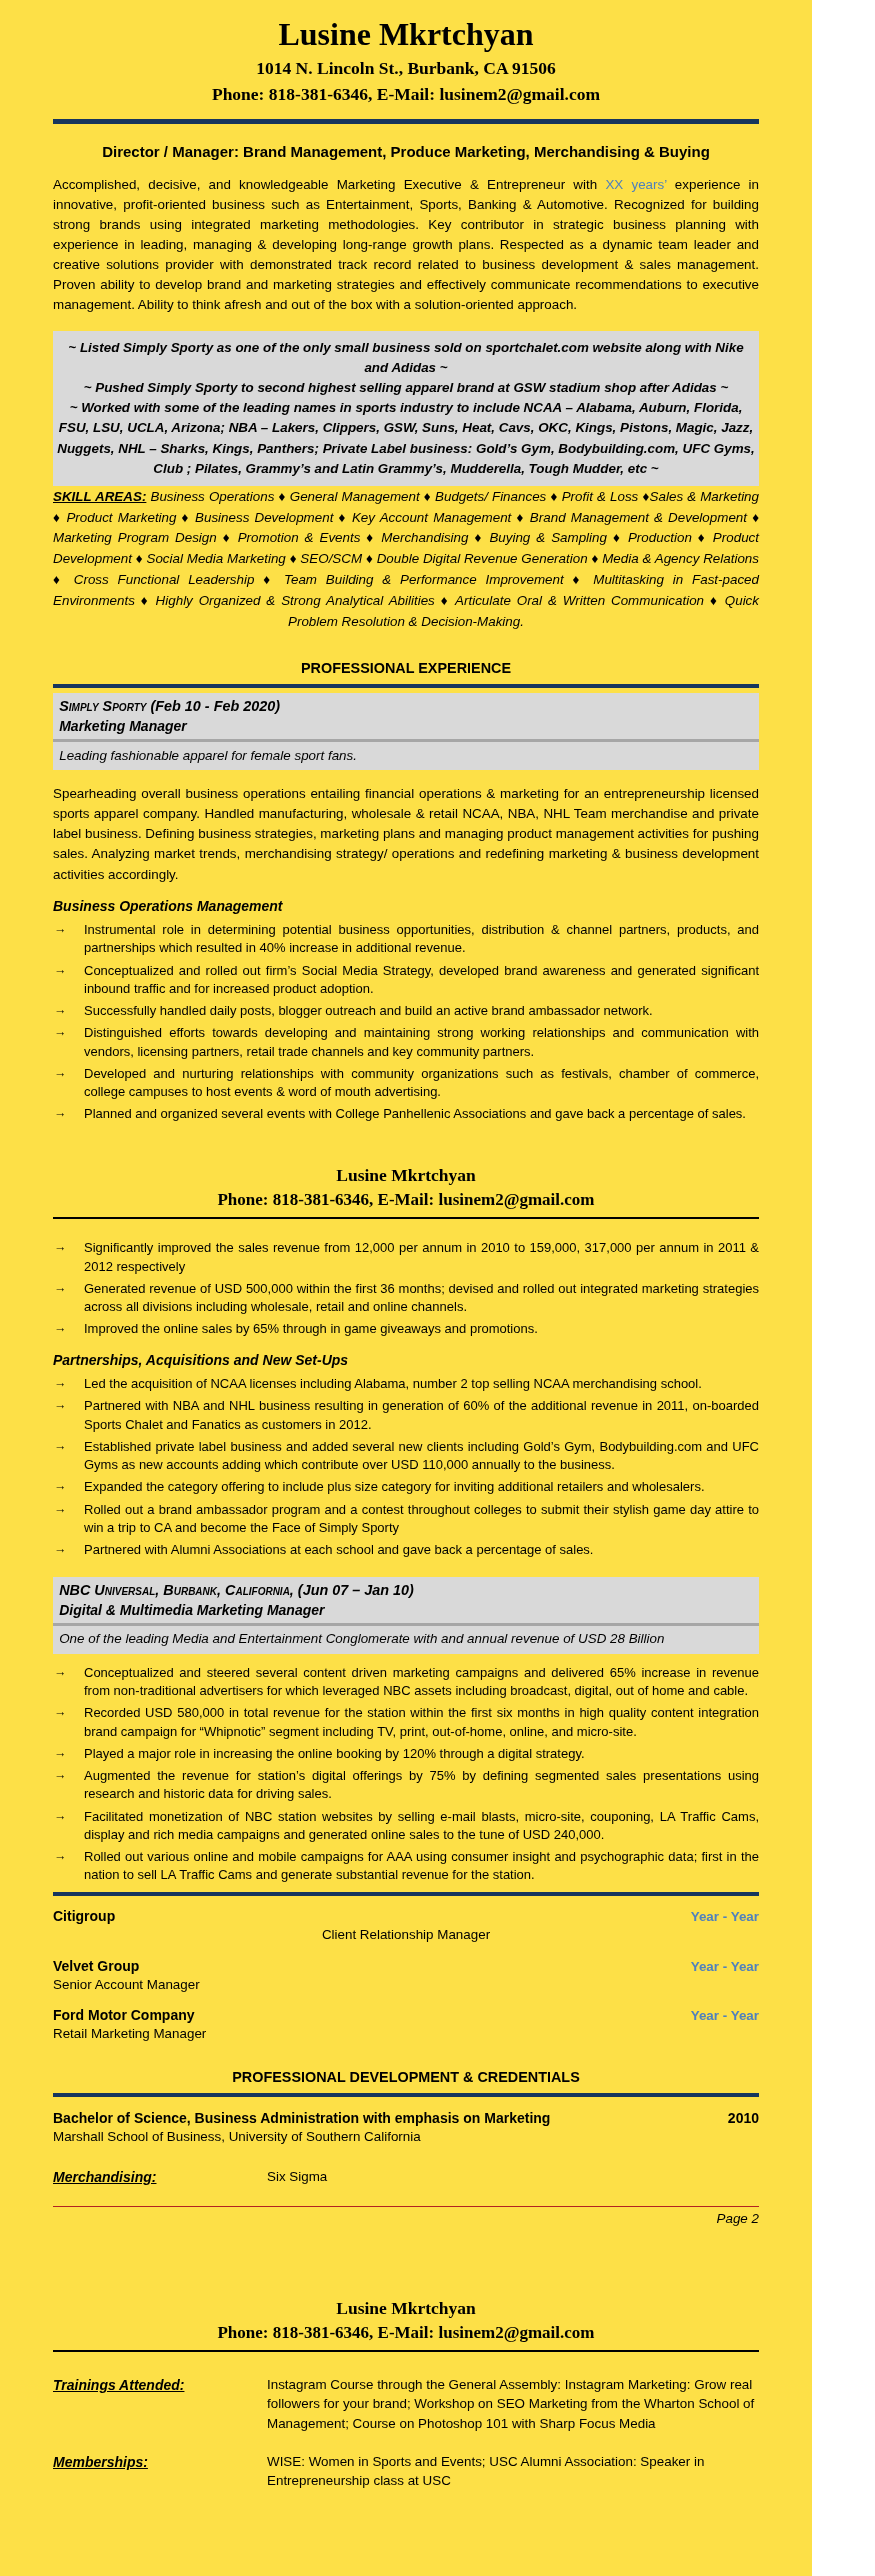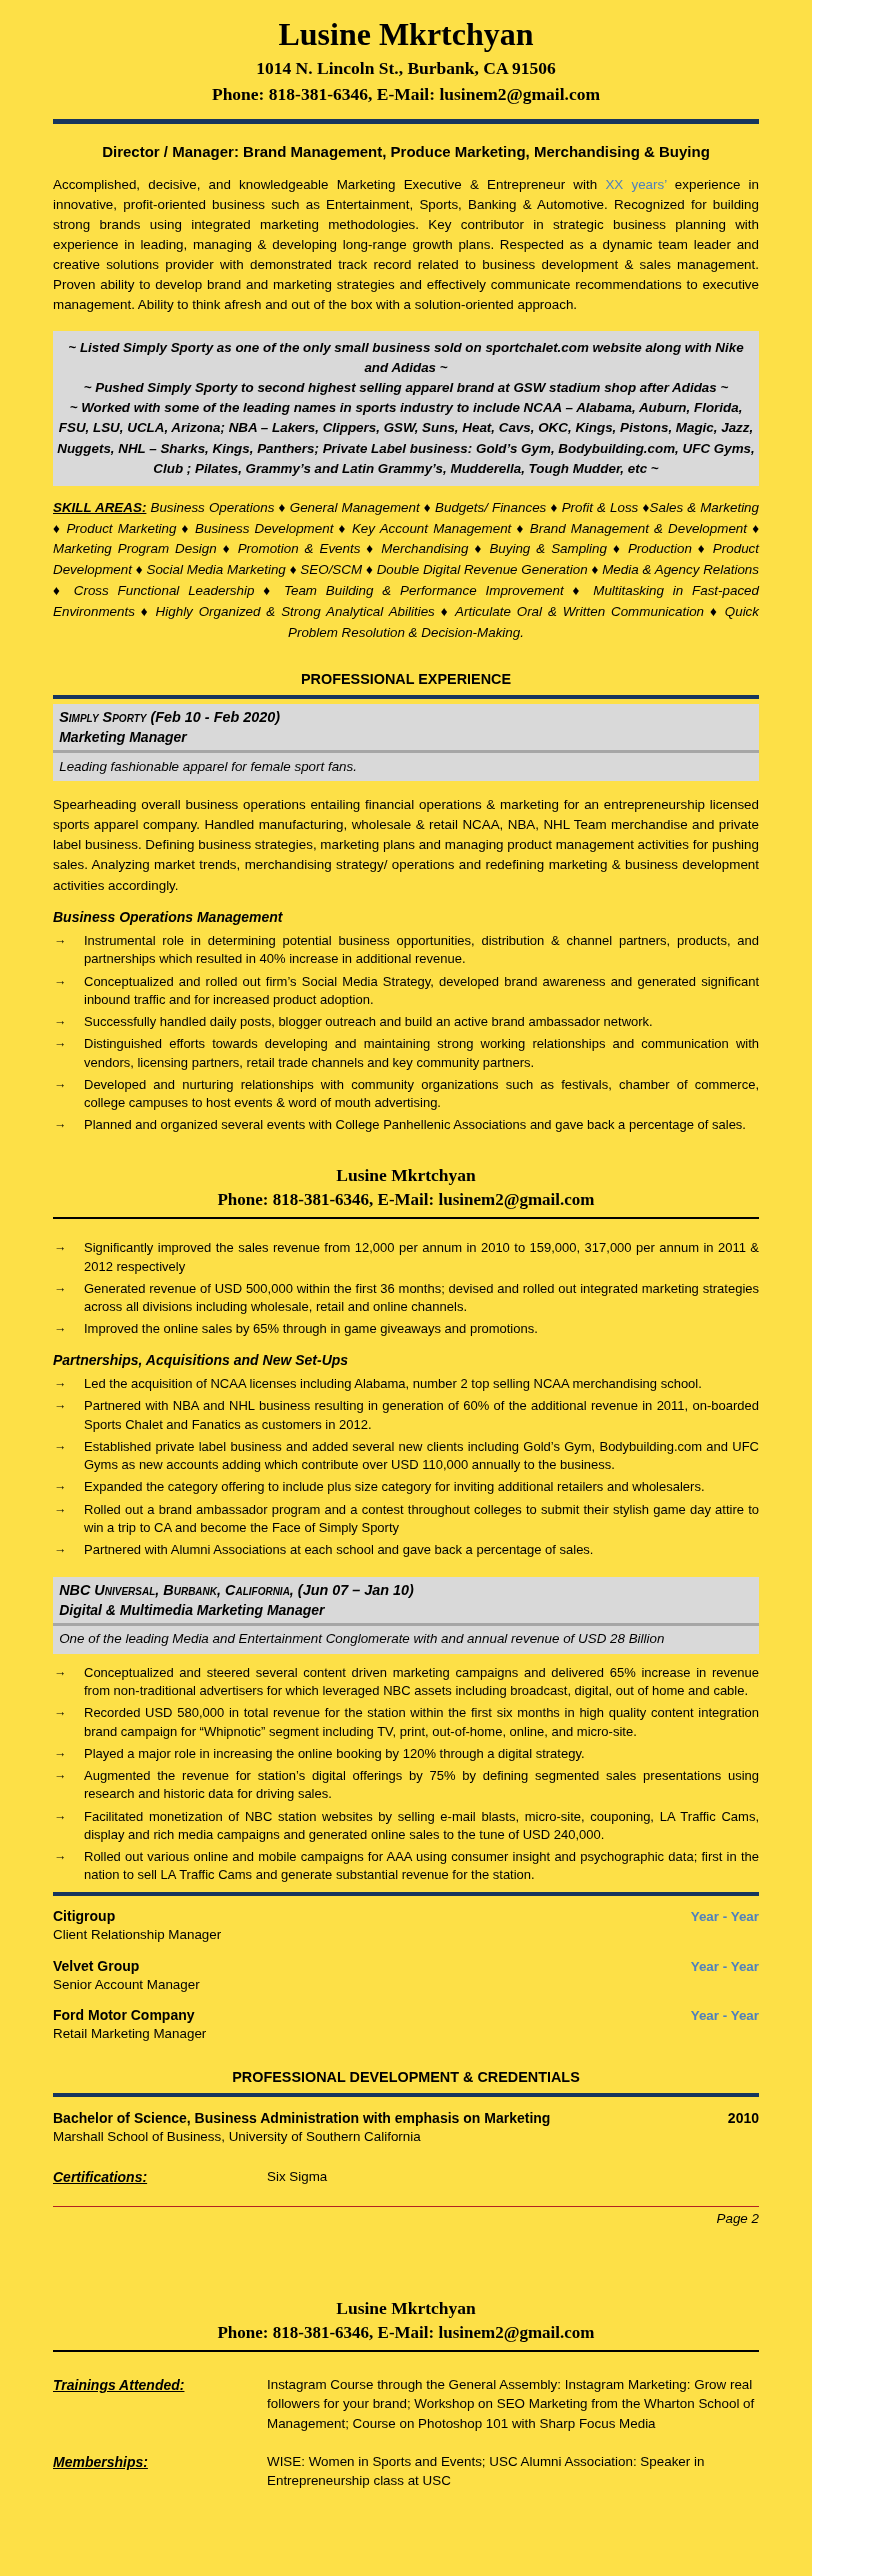--- a/index.html
+++ b/index.html
@@ -10,21 +10,21 @@
   .p1-header{text-align:center;padding-top:15.5px;font-family:"Liberation Serif",serif;font-weight:bold;}
   .p1-name{font-size:32px;line-height:1.15;}
   .p1-address{font-size:17.5px;margin-top:6.2px;}
   .p1-contact{font-size:17.5px;margin-top:4.1px;}
   .rule-navy{height:4.6px;background:#17365D;margin-top:14.4px;}
   .rule-navy-sm{height:4.1px;background:#17365D;margin-top:7.2px;}
   .headline{text-align:center;font-weight:bold;font-size:15px;margin-top:19.6px;}
   .summary{margin-top:14.4px;font-size:13.4px;line-height:1.5;text-align:justify;}
   .blue{color:#4F81BD;}
   .achievebox{margin-top:15.5px;background:#D9D9D9;padding:7.2px 4.1px;text-align:center;font-weight:bold;font-style:italic;font-size:13.4px;line-height:1.5;}
-  .skills{margin-top:12px;font-style:italic;font-size:13.4px;line-height:1.55;text-align:justify;text-align-last:center;}
+  .skills{margin-top:1px;font-style:italic;font-size:13.4px;line-height:1.55;text-align:justify;text-align-last:center;}
   .skills .label{font-weight:bold;text-decoration:underline;}
   .sechead{text-align:center;font-weight:bold;font-size:14.4px;margin-top:28px;}
 
   
   .jobbox{background:#D9D9D9;margin-top:5.2px;}
   .jobtop{padding:5.2px 6.2px 5.2px;}
   .jobbox .company{font-weight:bold;font-style:italic;font-size:14.4px;}
   .jobbox .company .sc{font-variant:small-caps;}
   .jobbox .role{font-weight:bold;font-style:italic;font-size:14px;margin-top:4.1px;}
   .jobdivider{height:3.1px;background:#A6A6A6;}
@@ -39,21 +39,21 @@
 
   
   .pheader{text-align:center;font-family:"Liberation Serif",serif;font-weight:bold;padding-top:32px;}
   .pheader .pname{font-size:17.5px;}
   .pheader .pcontact{font-size:17px;margin-top:4.1px;}
   .rule-thin{height:1.5px;background:#000;margin-top:7.2px;}
   .topbullets{margin-top:20.6px;}
 
   
   .assign{margin-top:15.5px;}
-  .assign.first{margin-top:12.4px;}
+  .assign.first{margin-top:12.4px;text-align:center;}
   .assignrow{display:flex;justify-content:space-between;align-items:baseline;}
   .assign .company{font-weight:bold;font-size:14px;}
   .assign .period{color:#4F81BD;font-weight:bold;font-size:13.4px;}
   .assign .role{font-size:13.4px;margin-top:3.1px;}
 
   
   .edurow{display:flex;justify-content:space-between;align-items:baseline;margin-top:13.4px;}
   .edu-degree{font-weight:bold;font-size:14px;}
   .edu-year{font-weight:bold;font-size:14px;}
   .edu-school{font-size:13.4px;margin-top:3.1px;}
@@ -249,21 +249,21 @@
   <div class="sechead" style="margin-top:28px;">PROFESSIONAL DEVELOPMENT &amp; CREDENTIALS</div>
   <div class="rule-navy-sm"></div>
 
   <div class="edurow">
     <span class="edu-degree">Bachelor of Science, Business Administration with emphasis on Marketing</span>
     <span class="edu-year">2010</span>
   </div>
   <div class="edu-school">Marshall School of Business, University of Southern California</div>
 
   <div class="kvrow">
-    <span class="kvlabel">Certifications:</span>
+    <span class="kvlabel">Merchandising:</span>
     <span class="kvvalue">Six Sigma</span>
   </div>
 
   <div class="footer footer-p2">
     <div class="pageno">Page 2</div>
   </div>
 </div>
 
 <div class="page">
   <div class="pheader">

